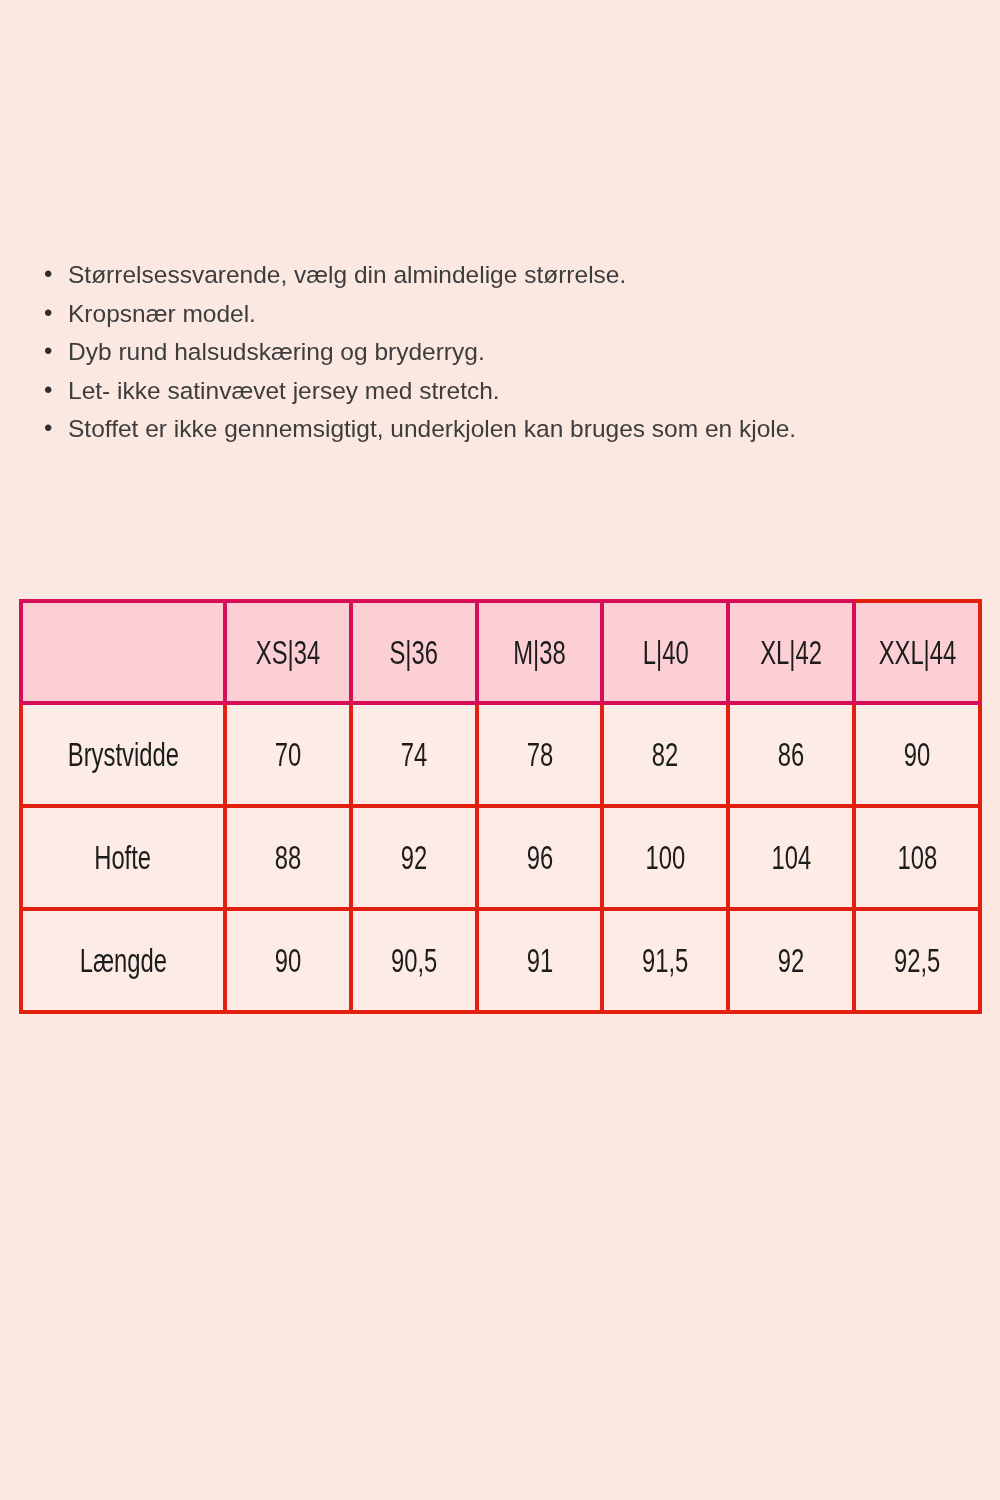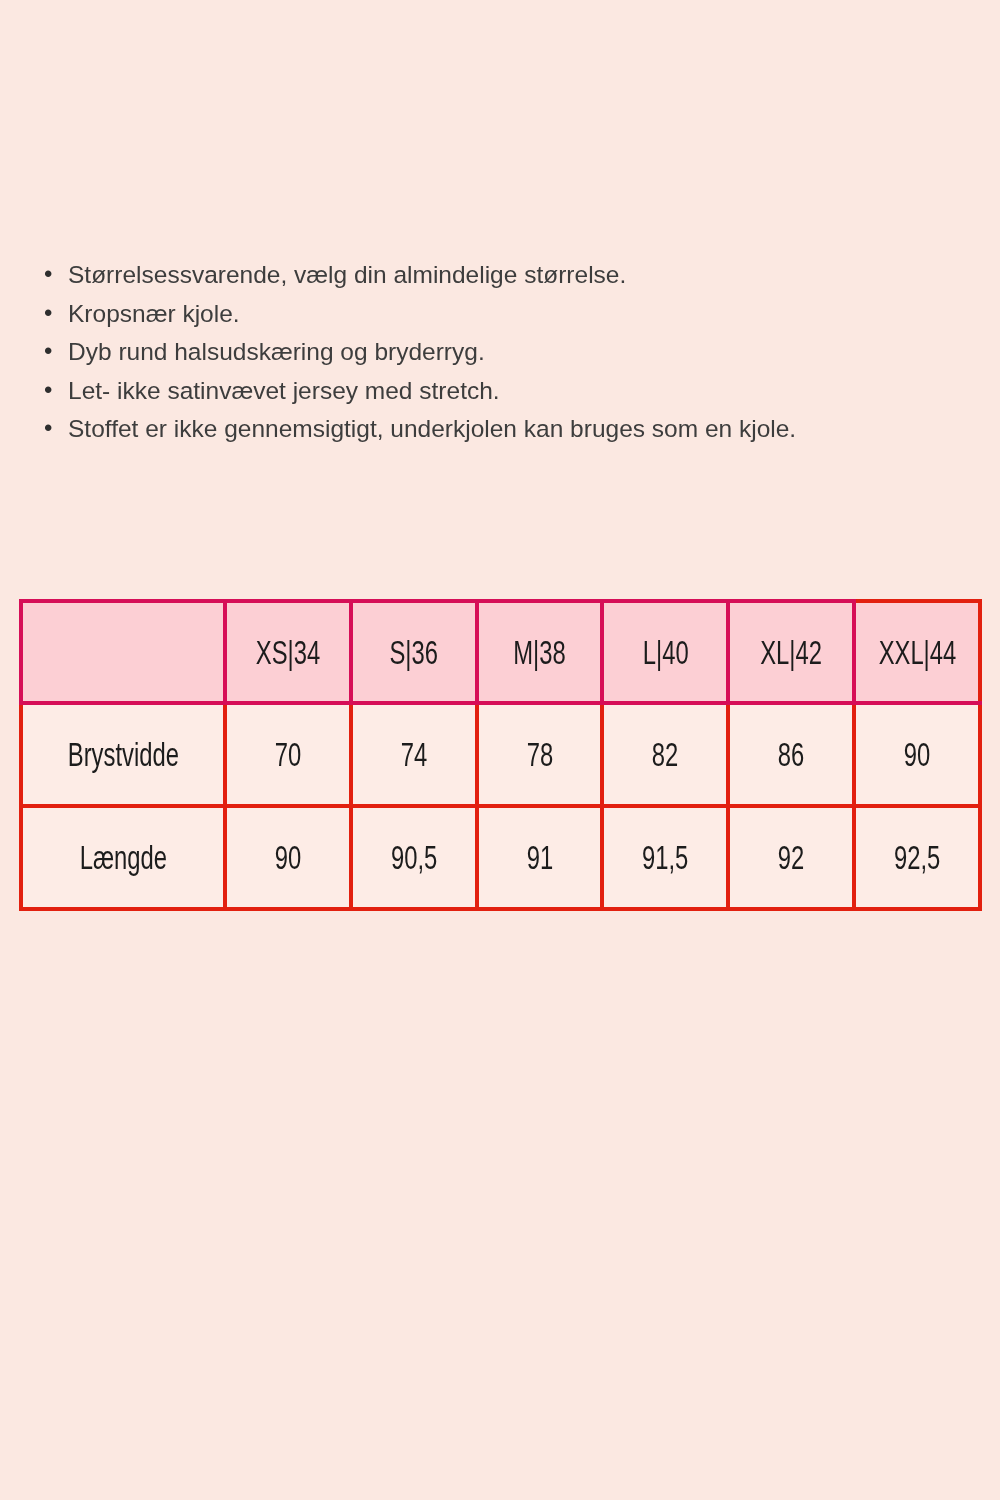--- a/index.html
+++ b/index.html
@@ -89,21 +89,21 @@
   }
 </style>
 </head>
 <body>
 
 <div class="page">
 
 
   <ul class="bullets">
     <li><span class="dot">•</span><span>Størrelsessvarende, vælg din almindelige størrelse.</span></li>
-    <li><span class="dot">•</span><span>Kropsnær kjole.</span></li>
+    <li><span class="dot">•</span><span>Kropsnær model.</span></li>
     <li><span class="dot">•</span><span>Dyb rund halsudskæring og bryderryg.</span></li>
     <li><span class="dot">•</span><span>Let- ikke satinvævet jersey med stretch.</span></li>
     <li><span class="dot">•</span><span>Stoffet er ikke gennemsigtigt, underkjolen kan bruges som en kjole.</span></li>
   </ul>
 
   <table class="size-table">
     <colgroup>
       <col style="width:204px">
       <col>
         <col>
@@ -127,20 +127,29 @@
       <tr>
         <td><span class="cond">Brystvidde</span></td>
         <td><span class="cond">70</span></td>
         <td><span class="cond">74</span></td>
         <td><span class="cond">78</span></td>
         <td><span class="cond">82</span></td>
         <td><span class="cond">86</span></td>
         <td><span class="cond">90</span></td>
       </tr>
       <tr>
+        <td><span class="cond">Hofte</span></td>
+        <td><span class="cond">88</span></td>
+        <td><span class="cond">92</span></td>
+        <td><span class="cond">96</span></td>
+        <td><span class="cond">100</span></td>
+        <td><span class="cond">104</span></td>
+        <td><span class="cond">108</span></td>
+      </tr>
+      <tr>
         <td><span class="cond">Længde</span></td>
         <td><span class="cond">90</span></td>
         <td><span class="cond">90,5</span></td>
         <td><span class="cond">91</span></td>
         <td><span class="cond">91,5</span></td>
         <td><span class="cond">92</span></td>
         <td><span class="cond">92,5</span></td>
       </tr>
     </tbody>
   </table>

